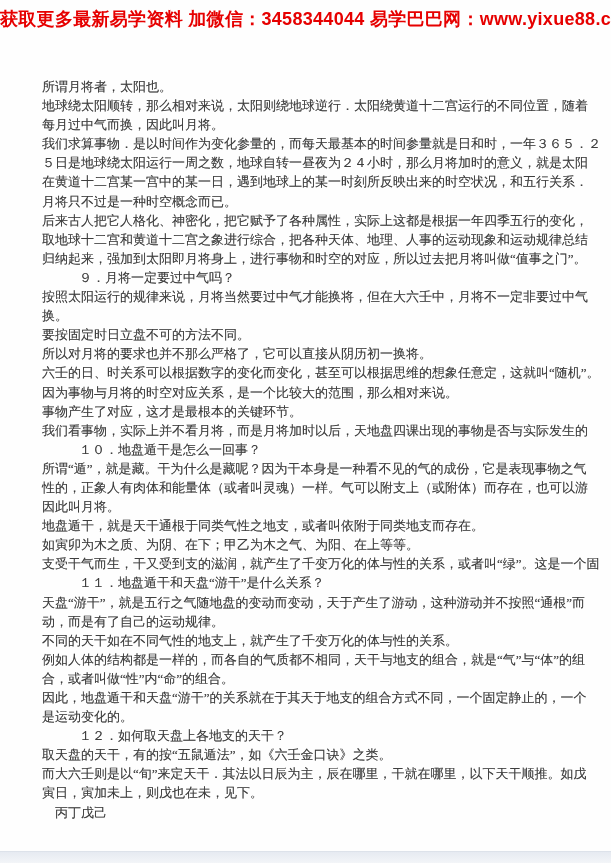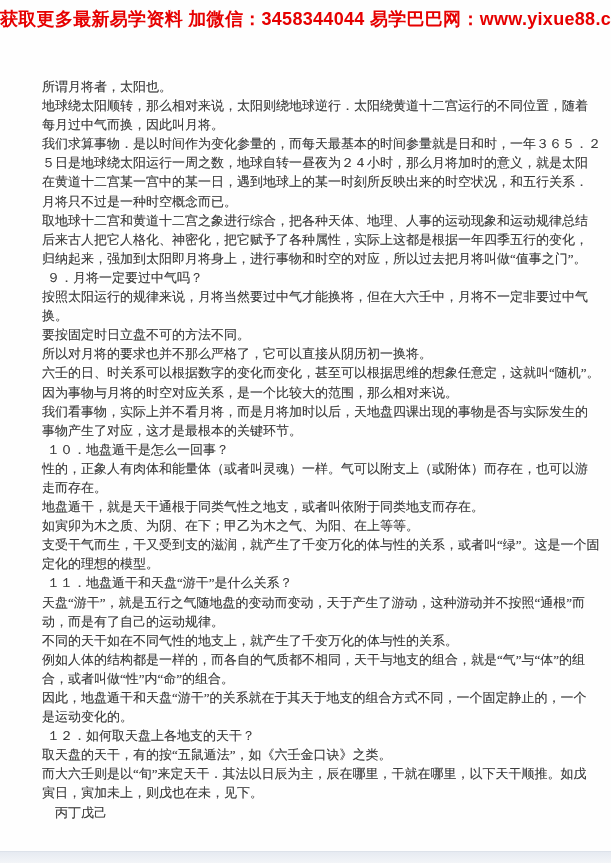--- a/index.html
+++ b/index.html
@@ -19,60 +19,60 @@
     white-space:nowrap;
   }
   .doc-body{
     position:absolute;top:77px;left:42px;right:26px;
     line-height:19.1px;
     font-size:13px;
     color:#3e3e3e;
     text-shadow:0 0 0.6px rgba(80,80,80,0.5);
   }
   .line{white-space:nowrap;}
-  .line.in1{padding-left:5px;}
+  .line.in1{padding-left:5px;margin-left:32px;}
   .line.in2{padding-left:13px;}
   .bottom-band{
     position:absolute;left:0;right:0;bottom:0;height:11px;
     background:linear-gradient(#e6eaf1,#f3f5f8);
     border-top:1px solid #dde2ea;
   }
 </style>
 </head>
 <body>
 
 <div class="promo-header" style="color: rgb(230, 0, 0);">获取更多最新易学资料 加微信：3458344044 易学巴巴网：www.yixue88.cn</div>
 
 <div class="doc-body" style="color: rgb(62, 62, 62);">
     <div class="line in0">所谓月将者，太阳也。</div>
     <div class="line in0">地球绕太阳顺转，那么相对来说，太阳则绕地球逆行．太阳绕黄道十二宫运行的不同位置，随着</div>
     <div class="line in0">每月过中气而换，因此叫月将。</div>
     <div class="line in0">我们求算事物．是以时间作为变化参量的，而每天最基本的时间参量就是日和时，一年３６５．２</div>
     <div class="line in0">５日是地球绕太阳运行一周之数，地球自转一昼夜为２４小时，那么月将加时的意义，就是太阳</div>
     <div class="line in0">在黄道十二宫某一宫中的某一日，遇到地球上的某一时刻所反映出来的时空状况，和五行关系．</div>
     <div class="line in0">月将只不过是一种时空概念而已。</div>
+    <div class="line in0">后来古人把它人格化、神密化，把它赋予了各种属性，实际上这都是根据一年四季五行的变化，</div>
     <div class="line in0">取地球十二宫和黄道十二宫之象进行综合，把各种天体、地理、人事的运动现象和运动规律总结</div>
-    <div class="line in0">后来古人把它人格化、神密化，把它赋予了各种属性，实际上这都是根据一年四季五行的变化，</div>
     <div class="line in0">归纳起来，强加到太阳即月将身上，进行事物和时空的对应，所以过去把月将叫做“值事之门”。</div>
     <div class="line in1">９．月将一定要过中气吗？</div>
     <div class="line in0">按照太阳运行的规律来说，月将当然要过中气才能换将，但在大六壬中，月将不一定非要过中气</div>
     <div class="line in0">换。</div>
     <div class="line in0">要按固定时日立盘不可的方法不同。</div>
     <div class="line in0">所以对月将的要求也并不那么严格了，它可以直接从阴历初一换将。</div>
     <div class="line in0">六壬的日、时关系可以根据数字的变化而变化，甚至可以根据思维的想象任意定，这就叫“随机”。</div>
     <div class="line in0">因为事物与月将的时空对应关系，是一个比较大的范围，那么相对来说。</div>
+    <div class="line in0">事物产生了对应，这才是最根本的关键环节。</div>
     <div class="line in0">我们看事物，实际上并不看月将，而是月将加时以后，天地盘四课出现的事物是否与实际发生的</div>
-    <div class="line in0">事物产生了对应，这才是最根本的关键环节。</div>
     <div class="line in1">１０．地盘遁干是怎么一回事？</div>
+    <div class="line in0">所谓“遁”，就是藏。干为什么是藏呢？因为干本身是一种看不见的气的成份，它是表现事物之气</div>
     <div class="line in0">性的，正象人有肉体和能量体（或者叫灵魂）一样。气可以附支上（或附体）而存在，也可以游</div>
-    <div class="line in0">走而存在。</div>
+    <div class="line in0">因此叫月将。</div>
     <div class="line in0">地盘遁干，就是天干通根于同类气性之地支，或者叫依附于同类地支而存在。</div>
     <div class="line in0">如寅卯为木之质、为阴、在下；甲乙为木之气、为阳、在上等等。</div>
     <div class="line in0">支受干气而生，干又受到支的滋润，就产生了千变万化的体与性的关系，或者叫“绿”。这是一个固</div>
-    <div class="line in0">定化的理想的模型。</div>
     <div class="line in1">１１．地盘遁干和天盘“游干”是什么关系？</div>
     <div class="line in0">天盘“游干”，就是五行之气随地盘的变动而变动，天于产生了游动，这种游动并不按照“通根”而</div>
     <div class="line in0">动，而是有了自己的运动规律。</div>
     <div class="line in0">不同的天干如在不同气性的地支上，就产生了千变万化的体与性的关系。</div>
     <div class="line in0">例如人体的结构都是一样的，而各自的气质都不相同，天干与地支的组合，就是“气”与“体”的组</div>
     <div class="line in0">合，或者叫做“性”内“命”的组合。</div>
     <div class="line in0">因此，地盘遁干和天盘“游干”的关系就在于其天于地支的组合方式不同，一个固定静止的，一个</div>
     <div class="line in0">是运动变化的。</div>
     <div class="line in1">１２．如何取天盘上各地支的天干？</div>
     <div class="line in0">取天盘的天干，有的按“五鼠遁法”，如《六壬金口诀》之类。</div>

